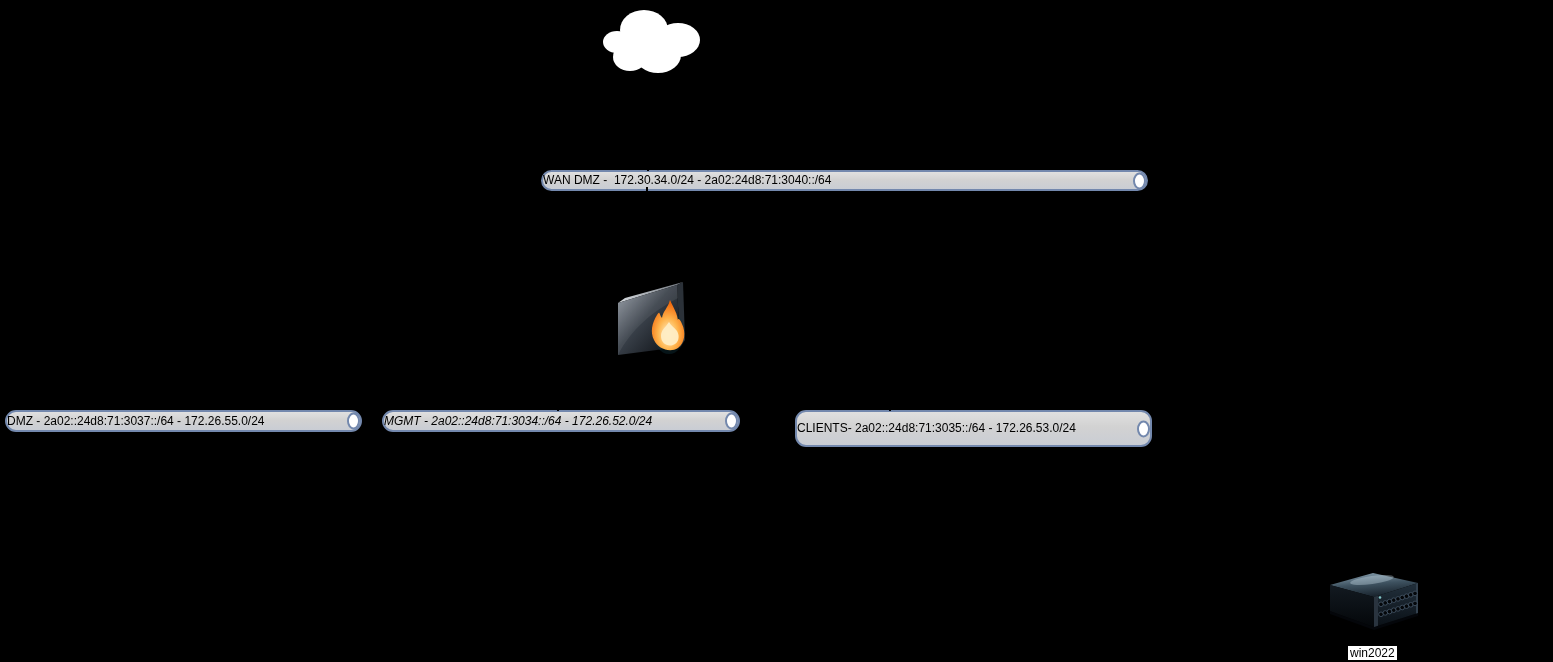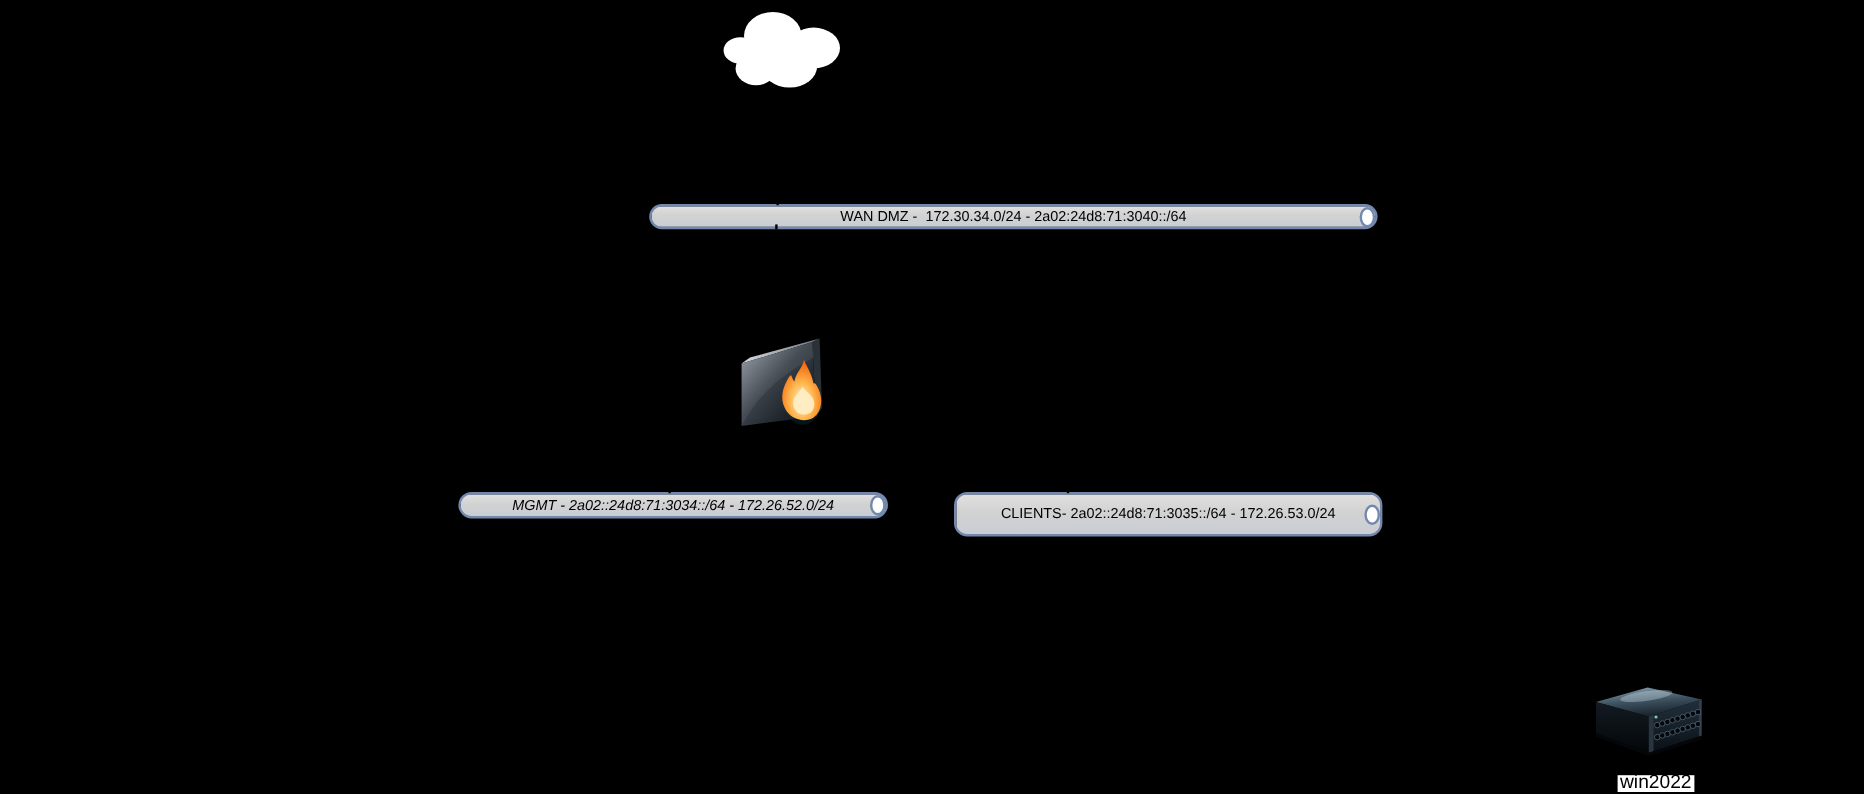--- a/index.html
+++ b/index.html
@@ -26,21 +26,21 @@
   
   .segment {
     position: absolute;
     box-sizing: border-box;
     height: 22px;
     border: 2px solid #7388ad;
     border-radius: 11px;
     background: linear-gradient(180deg, #e0e0e0 0%, #d2d2d2 45%, #c9cdd4 100%);
     display: flex;
     align-items: center;
-    justify-content: center;
+    justify-content: flex-start;
   }
   .segment .seg-label {
     font-size: 12px;
     line-height: 1;
     color: #000000;
     white-space: pre;
     padding-bottom: 1px;
   }
   .segment .endcap {
     position: absolute;
@@ -57,21 +57,21 @@
   
   .stub {
     position: absolute;
     width: 2px;
     background: #000000;
   }
   .node-label {
     position: absolute;
     background: #ffffff;
     color: #000000;
-    font-size: 16px;
+    font-size: 12px;
     line-height: 14px;
     padding: 0 2px;
   }
 </style>
 </head>
 <body>
 
 <div class="canvas">
 
   <div class="node" style="left:600px; top:4px; width:112px; height:74px;">
@@ -115,20 +115,24 @@
       <path d="M6,25 L65,7 L66,20 C40,34 20,50 6,77 Z" fill="#ffffff" opacity="0.07"></path>
       <ellipse cx="57" cy="55" rx="16" ry="21" fill="#123a44" opacity="0.35"></ellipse>
       <path d="M58,22 C56,30 51,33 50,40 C47,36 48,32 45,37 C40,45 38,54 42,62
                C46,71 58,75 66,70 C73,65 74,54 70,46 C68,41 65,39 66,44
                C66,36 61,29 58,22 Z" fill="url(#flameG)"></path>
       <path d="M57,44 C53,50 49,52 49,58 C49,65 55,69 61,67 C67,65 68,58 65,53
                C62,49 59,48 57,44 Z" fill="#ffedc4" opacity="0.95"></path>
     </svg>
   </div>
 
+  <div class="segment" style="left:5px; top:410px; width:357px; height:22px;">
+    <span class="seg-label">DMZ - 2a02::24d8:71:3037::/64 - 172.26.55.0/24</span>
+    <span class="endcap"></span>
+  </div>
 
   <div class="segment" style="left:382px; top:410px; width:358px; height:22px;font-style:italic;">
     <span class="seg-label">MGMT - 2a02::24d8:71:3034::/64 - 172.26.52.0/24</span>
     <span class="endcap"></span>
   </div>
 
   <div class="segment" style="left:795px; top:410px; width:357px; height:37px;">
     <span class="seg-label">CLIENTS- 2a02::24d8:71:3035::/64 - 172.26.53.0/24</span>
     <span class="endcap"></span>
   </div>

